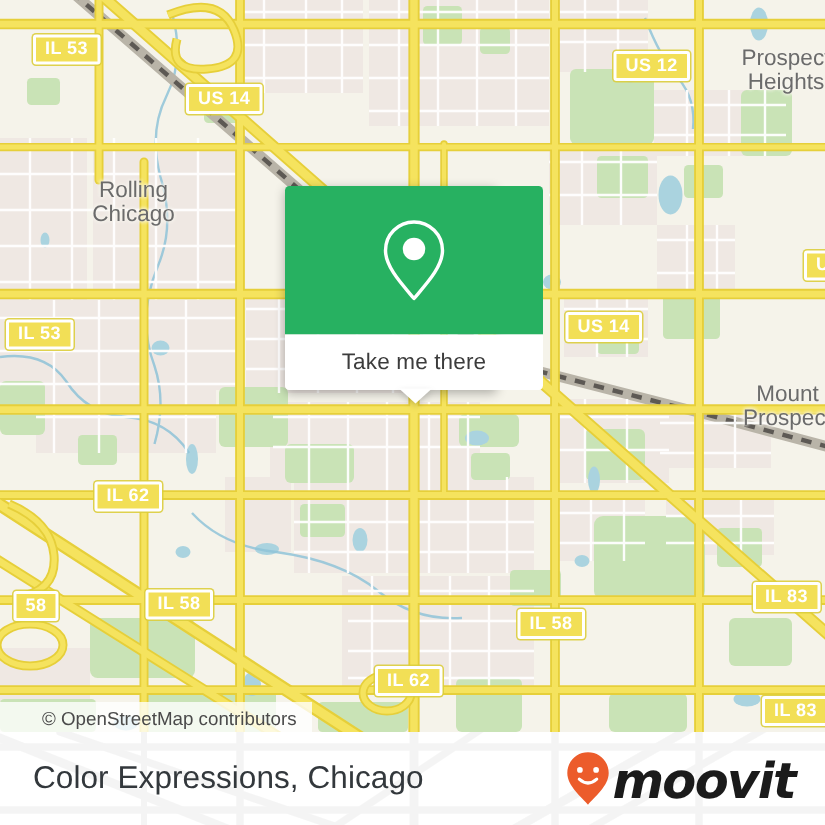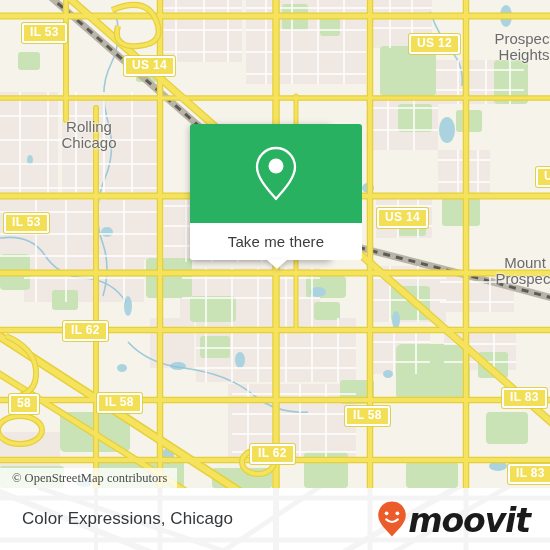--- a/index.html
+++ b/index.html
@@ -99,22 +99,23 @@
     height: 21px;
     padding: 0 10px 0 12px;
     display: flex;
     align-items: center;
     background: rgba(255,255,255,0.78);
     z-index: 30;
   }
   .attribution-text {
     font-size: 12.5px;
     color: #4a4a4a;
-    font-family: Liberation Serif, serif;
+    font-family: Liberation Sans, sans-serif;
     white-space: nowrap;
+    margin-left: 16px;
   }
 
   
   .footer {
     position: absolute;
     left: 0;
     top: 488px;
     width: 550px;
     height: 62px;
     background: #ffffff;
@@ -131,21 +132,21 @@
     position: absolute;
     left: 0; top: 0;
     width: 550px; height: 62px;
     display: flex;
     align-items: center;
     justify-content: space-between;
     padding: 0 20px 0 22px;
     box-sizing: border-box;
   }
   .footer-title {
-    font-size: 17px;
+    font-size: 21px;
     color: #33383c;
     font-family: "Liberation Sans", sans-serif;
     letter-spacing: 0.05px;
     white-space: nowrap;
   }
   .brand {
     display: flex;
     align-items: center;
     gap: 2px;
     font-style: italic;

